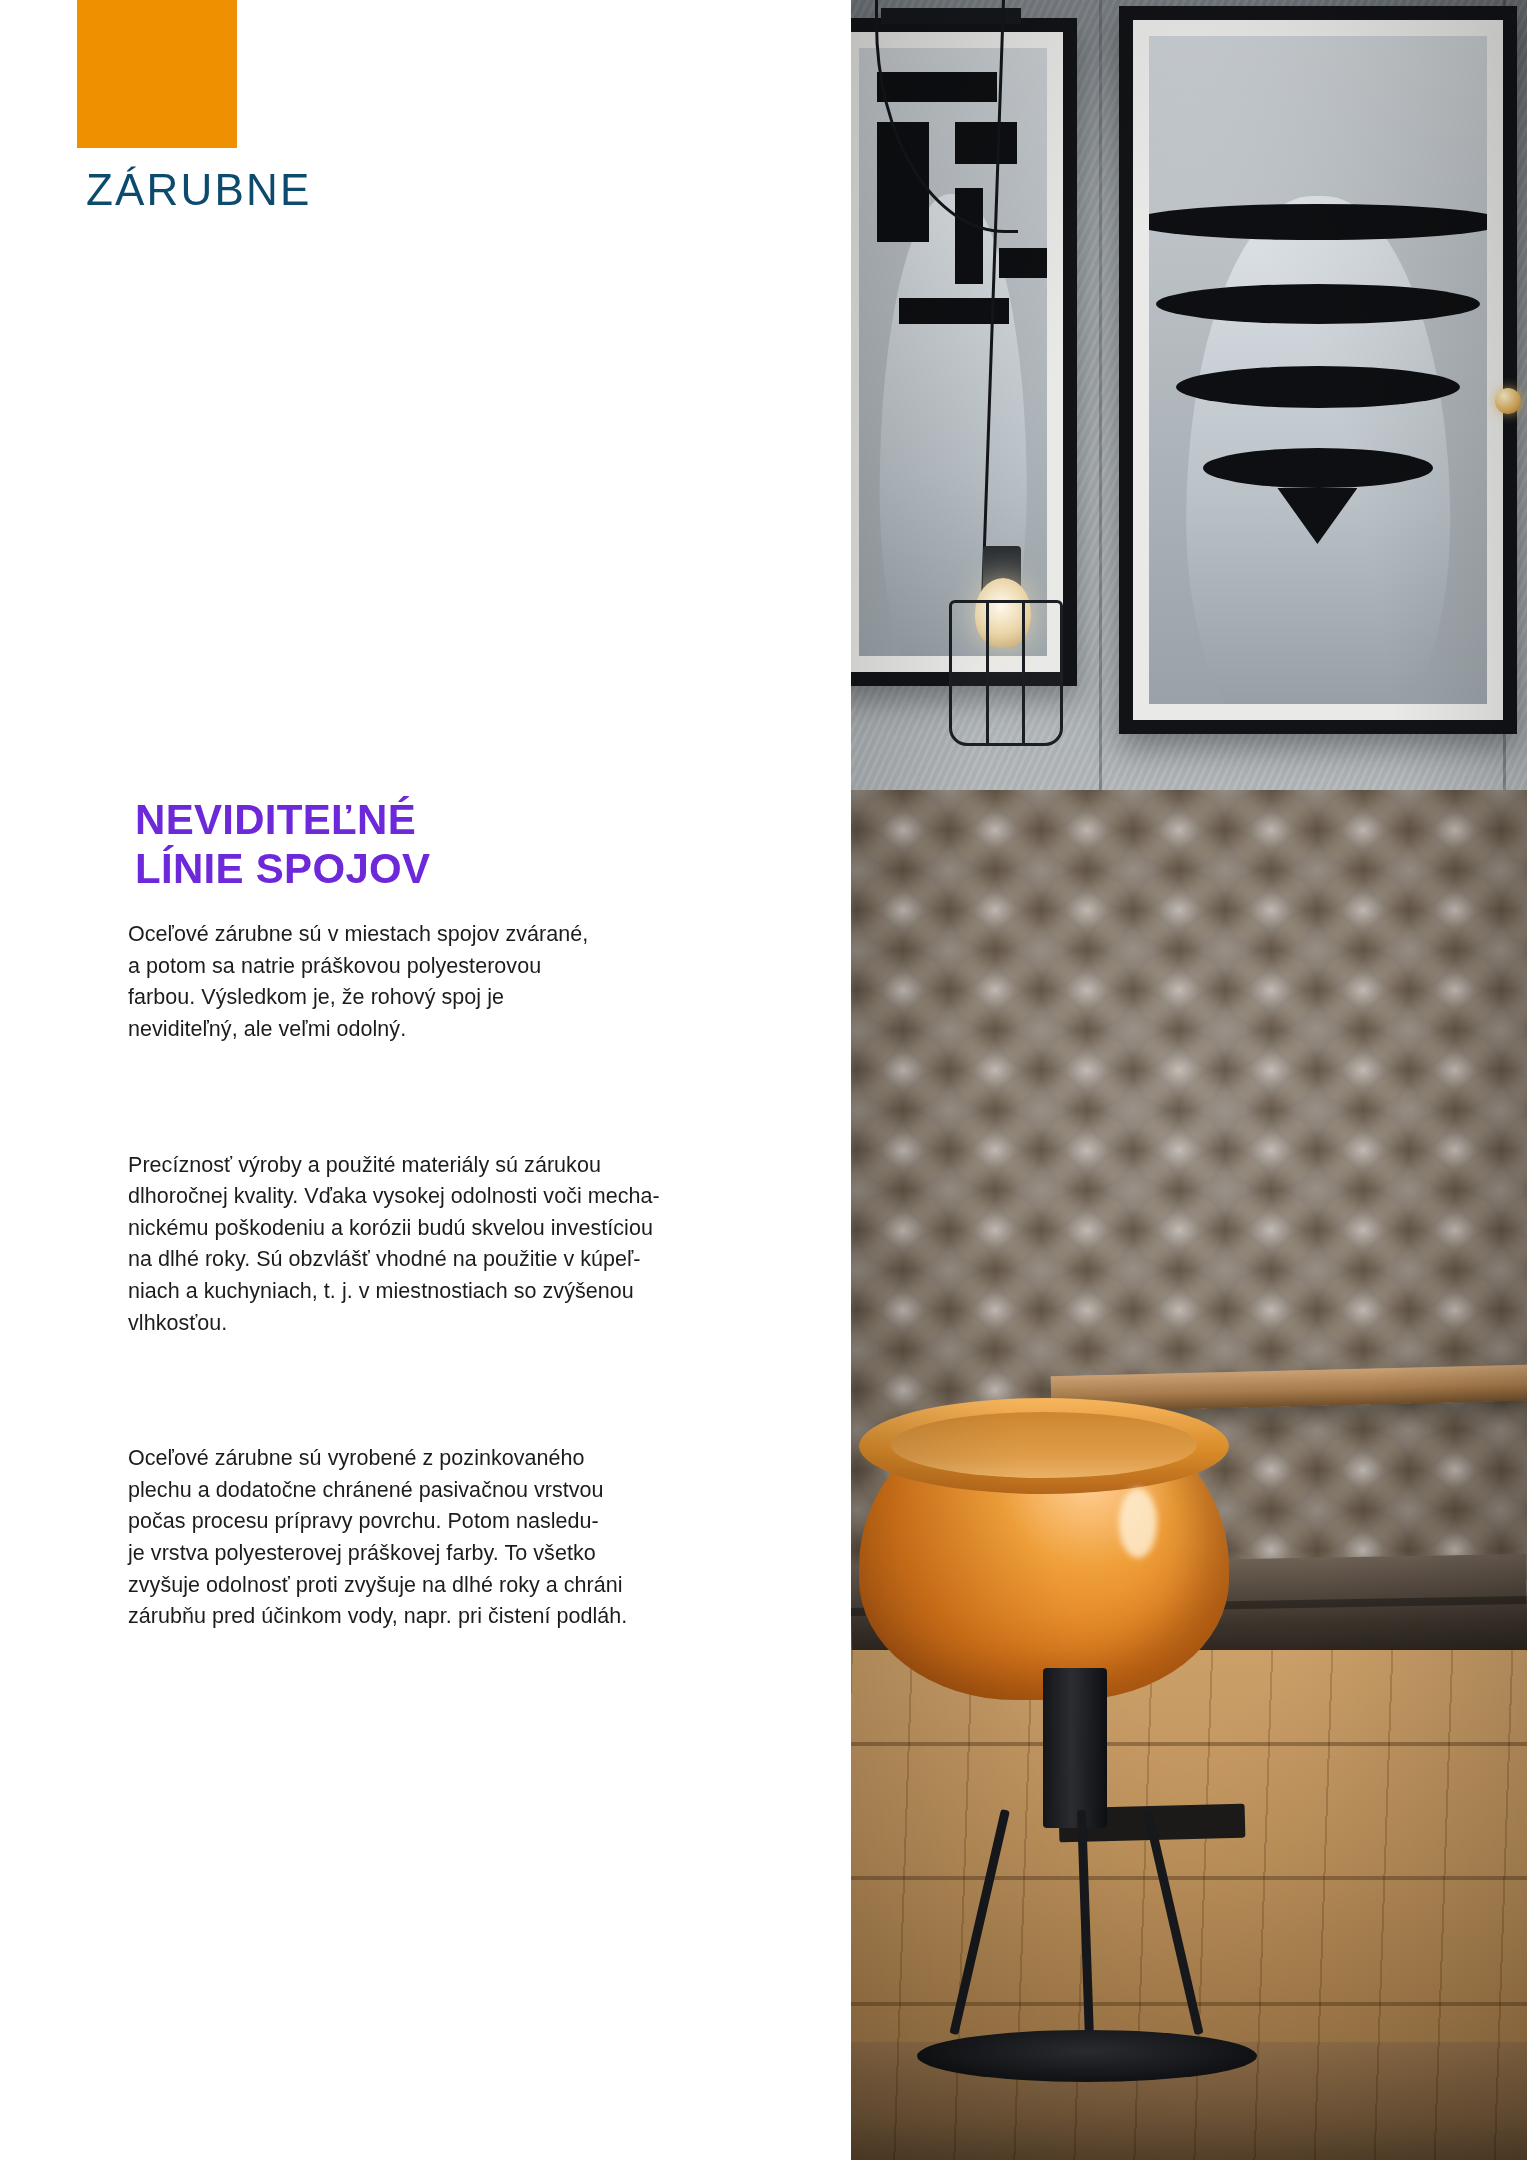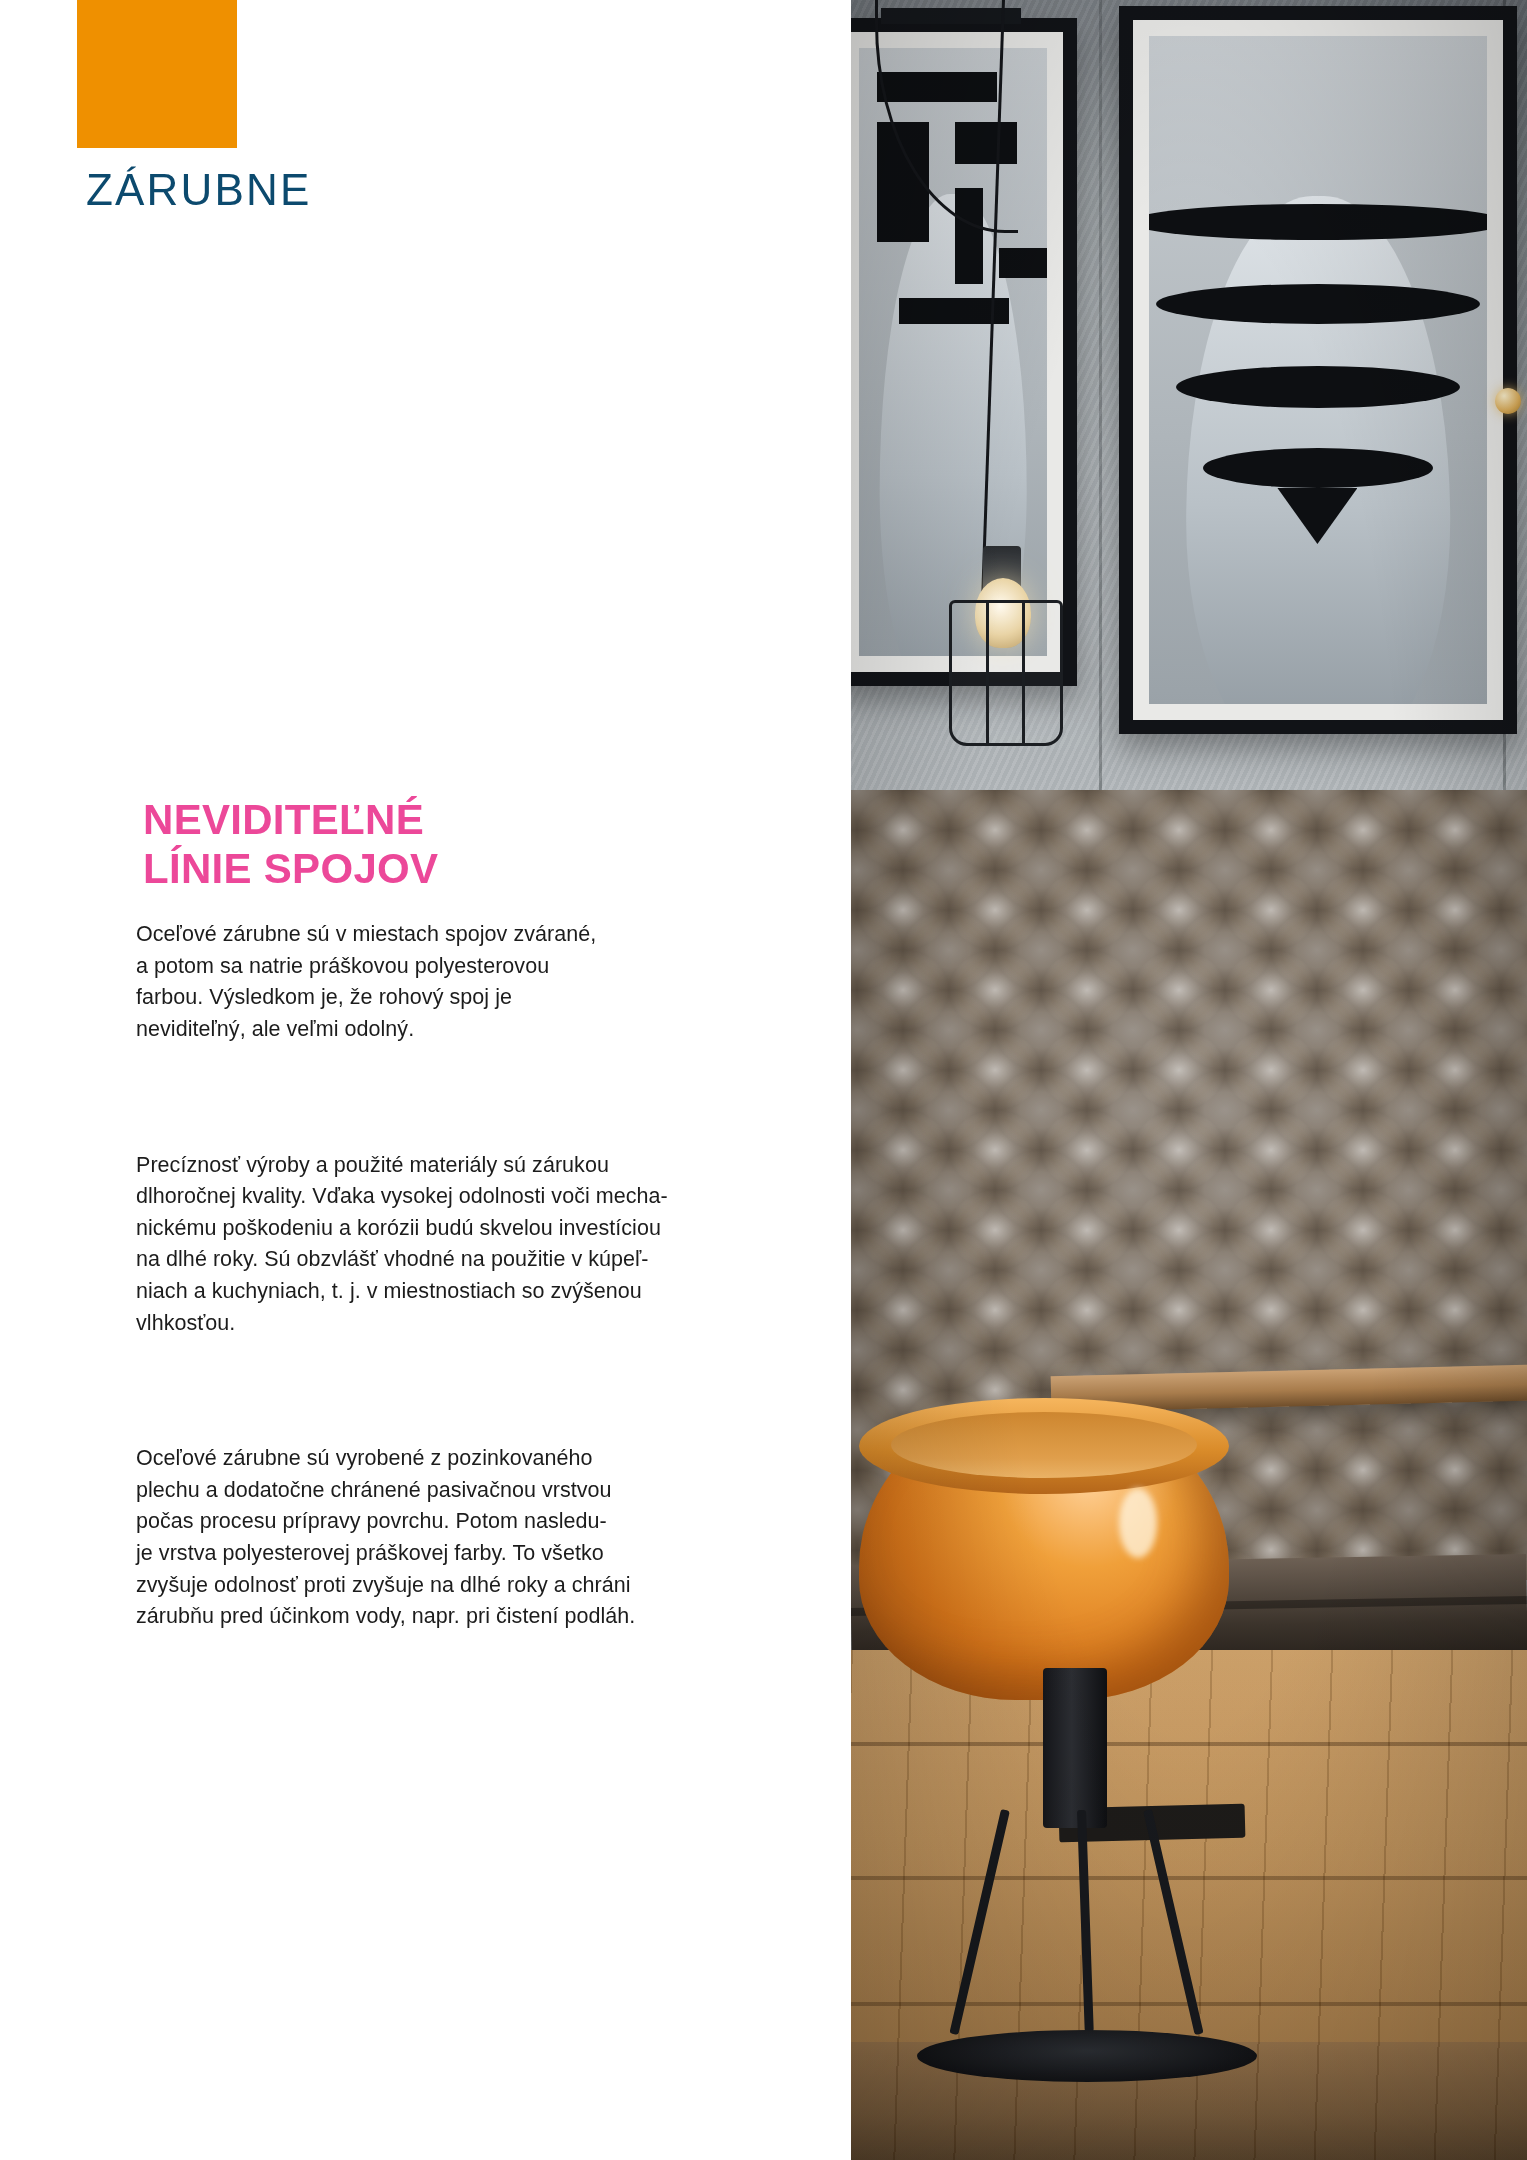--- a/index.html
+++ b/index.html
@@ -64,30 +64,30 @@
   .section {
     margin-bottom: 104px;
   }
   .section:last-child { margin-bottom: 0; }
 
   .section-heading {
     font-size: 42px;
     font-weight: 700;
     line-height: 1.17;
     letter-spacing: 0.3px;
-    color: #ec4899;
-    margin: 0 0 26px 15px;
+    color: #6d28d9;
+    margin: 0 0 26px 7px;
     white-space: pre-line;
   }
 
   .section-body {
     font-size: 21.5px;
     line-height: 1.47;
     color: #1c1c1c;
-    margin: 8px;
+    margin: 0;
     white-space: pre-line;
     letter-spacing: 0.05px;
   }
 
   
   .photo-col {
     position: relative;
     width: 676px;
     height: 2160px;
     overflow: hidden;

